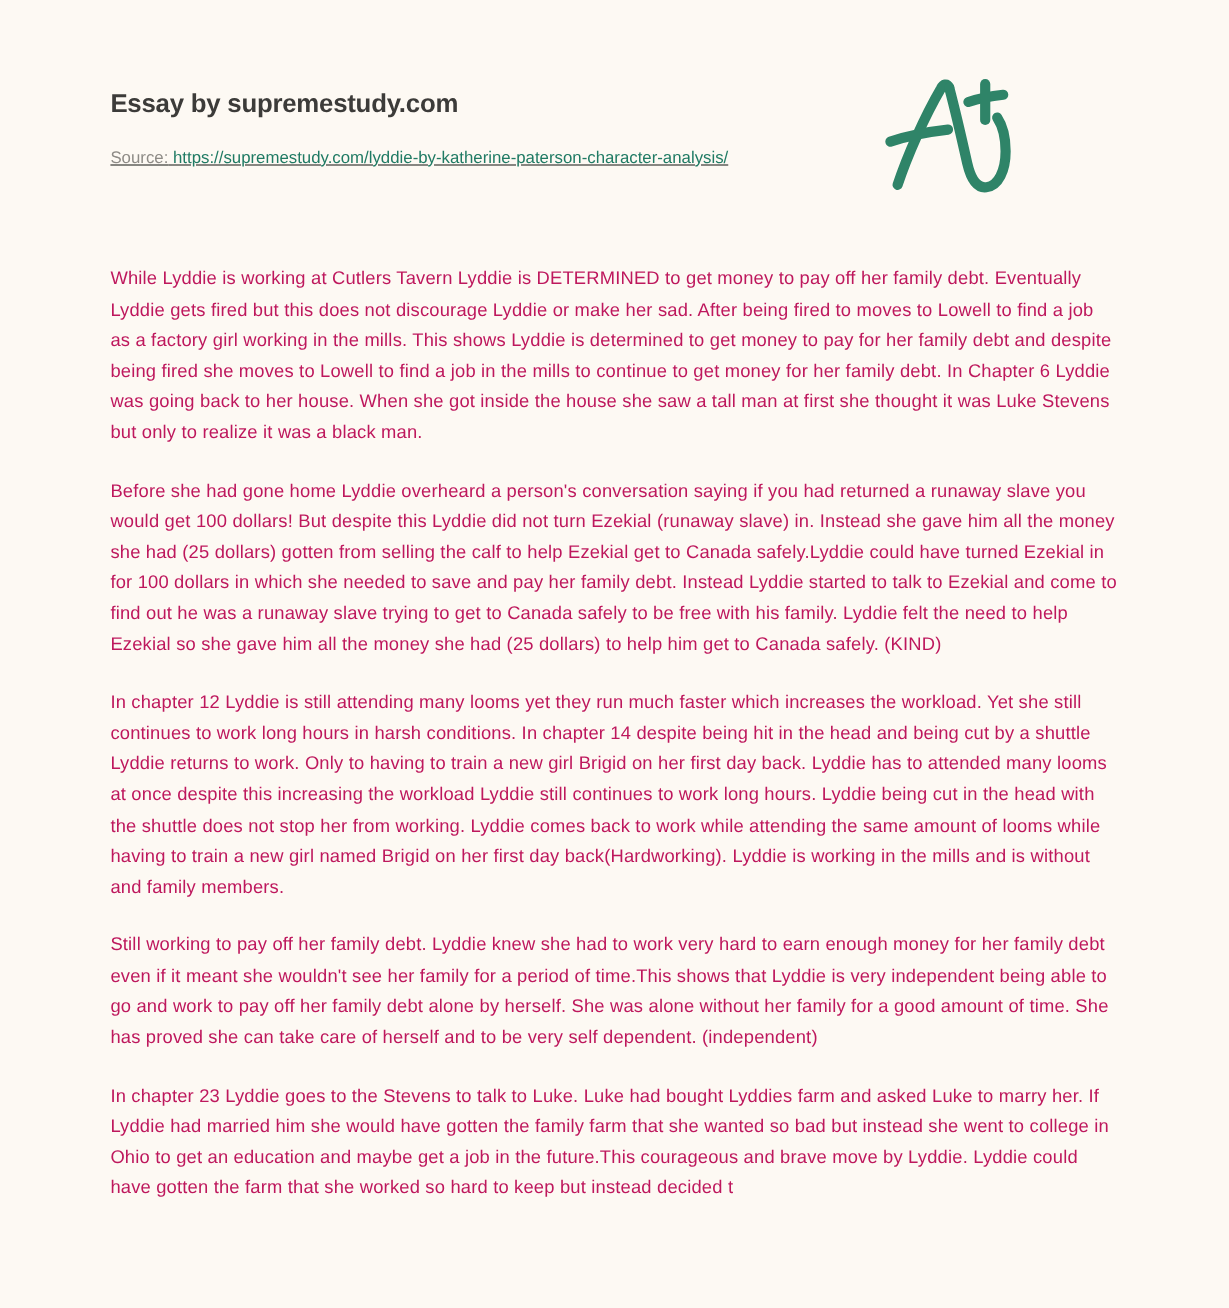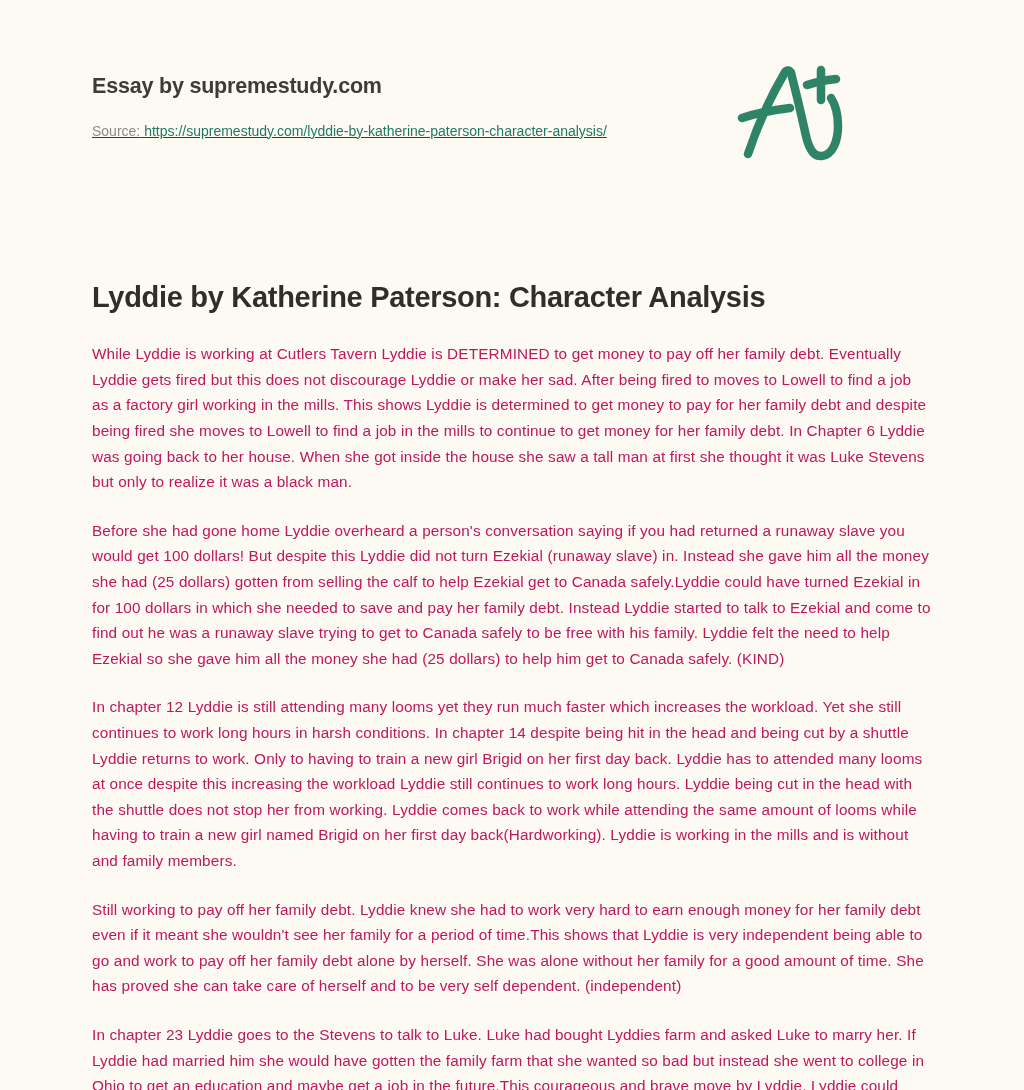--- a/index.html
+++ b/index.html
@@ -124,21 +124,20 @@
           <path d="M14 66 C 26 62, 44 58, 62 56"></path>
 
           <path d="M79 33 C 88 30, 99 28, 108 27"></path>
 
           <path d="M93 18 C 93 28, 93 40, 93 48"></path>
         </g>
       </svg>
     </div>
   </div>
 
-  <h1 class="title">Lyddie by Katherine Paterson: Character Analysis</h1>
 
   <div class="article">
     <p class="para">While Lyddie is working at Cutlers Tavern Lyddie is DETERMINED to get money to pay off her family debt. Eventually Lyddie gets fired but this does not discourage Lyddie or make her sad. After being fired to moves to Lowell to find a job as a factory girl working in the mills. This shows Lyddie is determined to get money to pay for her family debt and despite being fired she moves to Lowell to find a job in the mills to continue to get money for her family debt. In Chapter 6 Lyddie was going back to her house. When she got inside the house she saw a tall man at first she thought it was Luke Stevens but only to realize it was a black man.</p>
     <p class="para">Before she had gone home Lyddie overheard a person's conversation saying if you had returned a runaway slave you would get 100 dollars! But despite this Lyddie did not turn Ezekial (runaway slave) in. Instead she gave him all the money she had (25 dollars) gotten from selling the calf to help Ezekial get to Canada safely.Lyddie could have turned Ezekial in for 100 dollars in which she needed to save and pay her family debt. Instead Lyddie started to talk to Ezekial and come to find out he was a runaway slave trying to get to Canada safely to be free with his family. Lyddie felt the need to help Ezekial so she gave him all the money she had (25 dollars) to help him get to Canada safely. (KIND)</p>
     <p class="para">In chapter 12 Lyddie is still attending many looms yet they run much faster which increases the workload. Yet she still continues to work long hours in harsh conditions. In chapter 14 despite being hit in the head and being cut by a shuttle Lyddie returns to work. Only to having to train a new girl Brigid on her first day back. Lyddie has to attended many looms at once despite this increasing the workload Lyddie still continues to work long hours. Lyddie being cut in the head with the shuttle does not stop her from working. Lyddie comes back to work while attending the same amount of looms while having to train a new girl named Brigid on her first day back(Hardworking). Lyddie is working in the mills and is without and family members.</p>
     <p class="para">Still working to pay off her family debt. Lyddie knew she had to work very hard to earn enough money for her family debt even if it meant she wouldn't see her family for a period of time.This shows that Lyddie is very independent being able to go and work to pay off her family debt alone by herself. She was alone without her family for a good amount of time. She has proved she can take care of herself and to be very self dependent. (independent)</p>
     <p class="para">In chapter 23 Lyddie goes to the Stevens to talk to Luke. Luke had bought Lyddies farm and asked Luke to marry her. If Lyddie had married him she would have gotten the family farm that she wanted so bad but instead she went to college in Ohio to get an education and maybe get a job in the future.This courageous and brave move by Lyddie. Lyddie could have gotten the farm that she worked so hard to keep but instead decided t</p>
   </div>
 
 </div>

